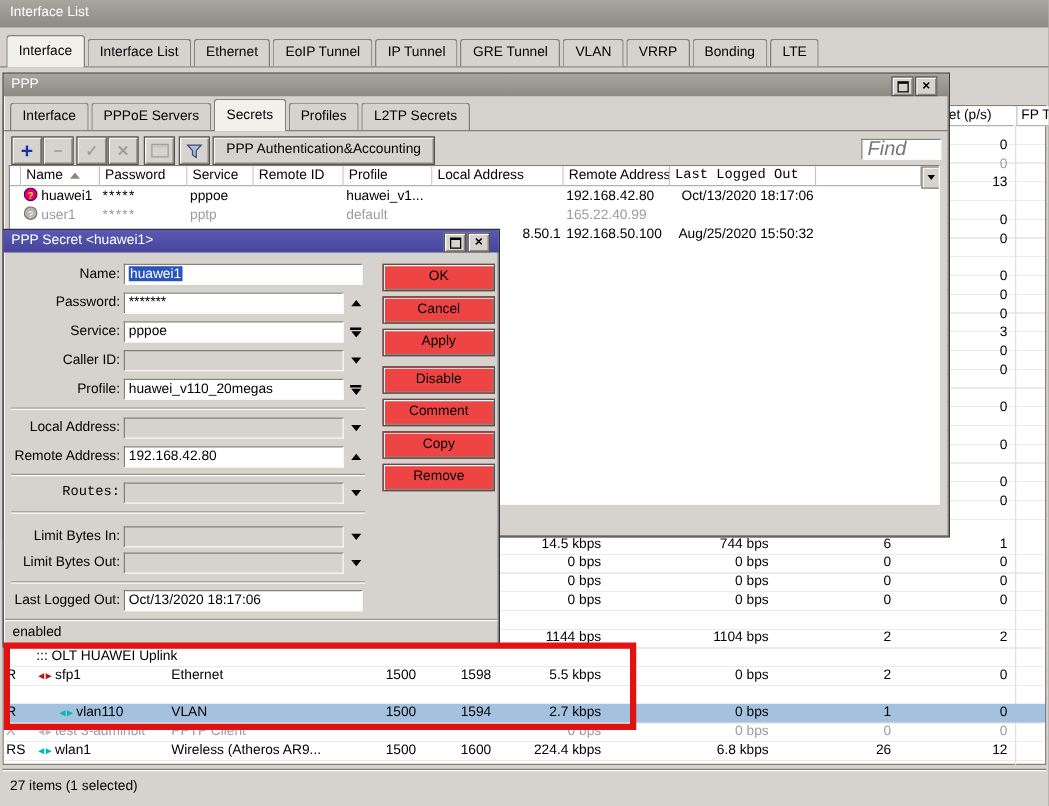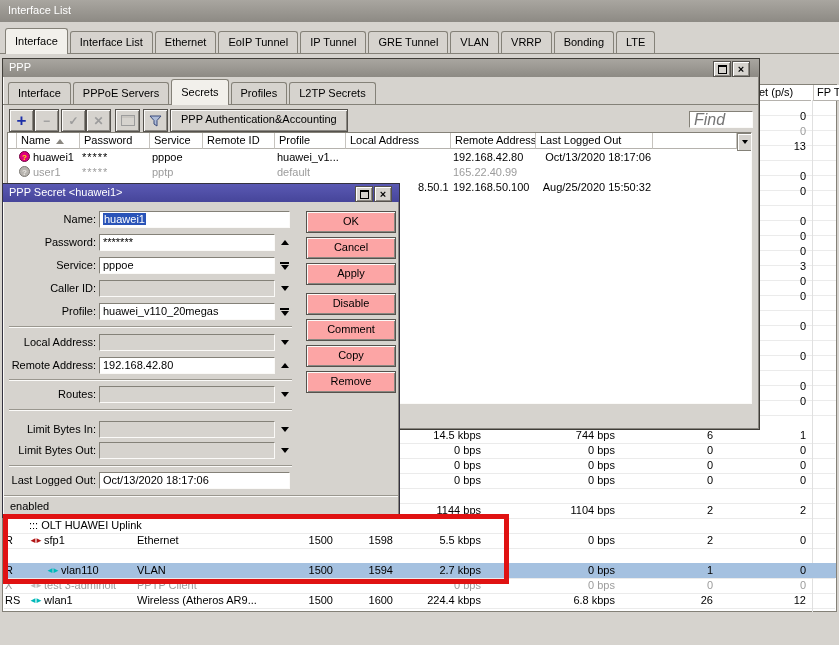--- a/index.html
+++ b/index.html
@@ -101,21 +101,21 @@
   .dinput{position:absolute;left:96px;height:17px;border:1px solid;
     border-color:#848178 #fbfaf8 #fbfaf8 #848178;background:#fff;
     padding:1px 3px;box-sizing:border-box;line-height:13px;white-space:nowrap;overflow:hidden;}
   .w-full{width:191px;}
   .w-arr{width:176px;}
   .empty{background:#d6d3ce;}
   .spin{position:absolute;left:274px;width:15px;height:17px;display:flex;
     flex-direction:column;align-items:center;justify-content:center;}
   .spin .bar{width:9px;height:2px;background:#000;margin-bottom:1px;}
   .dsep{position:absolute;left:6px;width:283px;height:0;border-top:1px solid #9a978f;border-bottom:1px solid #fbfaf8;}
-  .dbtn{position:absolute;left:303px;width:88px;height:20px;background:#fca5a5;
+  .dbtn{position:absolute;left:303px;width:88px;height:20px;background:#ef4444;
     border:1px solid #55524d;box-shadow:inset 1px 1px 0 #fbfaf8,inset -1px -1px 0 #8a8781;
     text-align:center;line-height:18px;}
   .dstatus{position:absolute;left:1px;right:1px;bottom:1px;height:21px;
     border-top:1px solid #9a978f;box-shadow:inset 0 1px 0 #fbfaf8;
     padding:4px 6px;box-sizing:border-box;}
   .namesel{background:#2a54b8;color:#fff;padding:0 1px;}
   
   .red-box{position:absolute;left:3px;top:514px;width:506px;height:70px;
     border:5px solid #e01212;box-sizing:border-box;z-index:40;pointer-events:none;}
   .funnel{width:13px;height:12px;}
@@ -246,20 +246,23 @@
       <span class="cell c-name"><span class="ifico ico-cyan"></span><span>wlan1</span></span>
       <span class="cell c-type">Wireless (Atheros AR9...</span>
       <span class="cell c-mtu">1500</span>
       <span class="cell c-l2">1600</span>
       <span class="cell c-tx">224.4 kbps</span>
       <span class="cell c-rx">6.8 kbps</span>
       <span class="cell c-txp">26</span>
       <span class="cell c-rxp">12</span>
     </div>
 
+    <div class="statusbar">
+      <span>27 items (1 selected)</span>
+    </div>
   </div>
 
   <div class="ppp-win">
     <div class="titlebar small">
       <span>PPP</span>
     </div>
     <div class="winbtn" style="right:28px;">
         <span class="glyph-restore"></span>
       </div>
     <div class="winbtn" style="right:9px;">
@@ -302,21 +305,21 @@
     <div class="ppp-list">
 
       <div class="ph" style="left:0;width:9px;"></div>
       <div class="ph" style="left:9px;width:63px;"><span>Name</span><span class="sorttri"></span></div>
       <div class="ph" style="left:72px;width:70px;"><span>Password</span></div>
       <div class="ph" style="left:142px;width:53px;"><span>Service</span></div>
       <div class="ph" style="left:195px;width:72px;"><span>Remote ID</span></div>
       <div class="ph" style="left:267px;width:71px;"><span>Profile</span></div>
       <div class="ph" style="left:338px;width:105px;"><span>Local Address</span></div>
       <div class="ph" style="left:443px;width:85px;"><span>Remote Address</span></div>
-      <div class="ph" style="left:528px;width:117px;"><span>Last Logged Out</span></div>
+      <div class="ph" style="left:528px;width:117px;font-family:Liberation Mono, monospace;"><span>Last Logged Out</span></div>
       <div class="ph" style="left:645px;width:84px;"></div>
       <div class="hdd-btn" style="left:729px;">
           <span class="tri-down tri-sm"></span>
         </div>
 
       <div class="prow" style="top:17px;">
         <span class="cell" style="left:11px;width:60px;"><span class="usr"></span><span>huawei1</span></span>
         <span class="cell" style="left:74px;width:66px;letter-spacing:1px;">*****</span>
         <span class="cell" style="left:144px;width:50px;">pppoe</span>
         <span class="cell" style="left:269px;width:68px;">huawei_v1...</span>
@@ -389,21 +392,21 @@
       </div>
 
     <div class="dlabel" style="top:173px;">Remote Address:</div>
     <div class="dinput w-arr" style="top:173px;">192.168.42.80</div>
     <div class="spin" style="top:173px;">
         <span class="tri-up"></span>
       </div>
 
     <div class="dsep" style="top:195px;"></div>
 
-    <div class="dlabel" style="top:202px;">Routes:</div>
+    <div class="dlabel" style="top:202px;font-family:Liberation Mono, monospace;">Routes:</div>
     <div class="dinput w-arr empty" style="top:202px;"></div>
     <div class="spin" style="top:202px;">
         <span class="tri-down"></span>
       </div>
 
     <div class="dsep" style="top:225px;"></div>
 
     <div class="dlabel" style="top:237px;">Limit Bytes In:</div>
     <div class="dinput w-arr empty" style="top:237px;"></div>
     <div class="spin" style="top:237px;">

